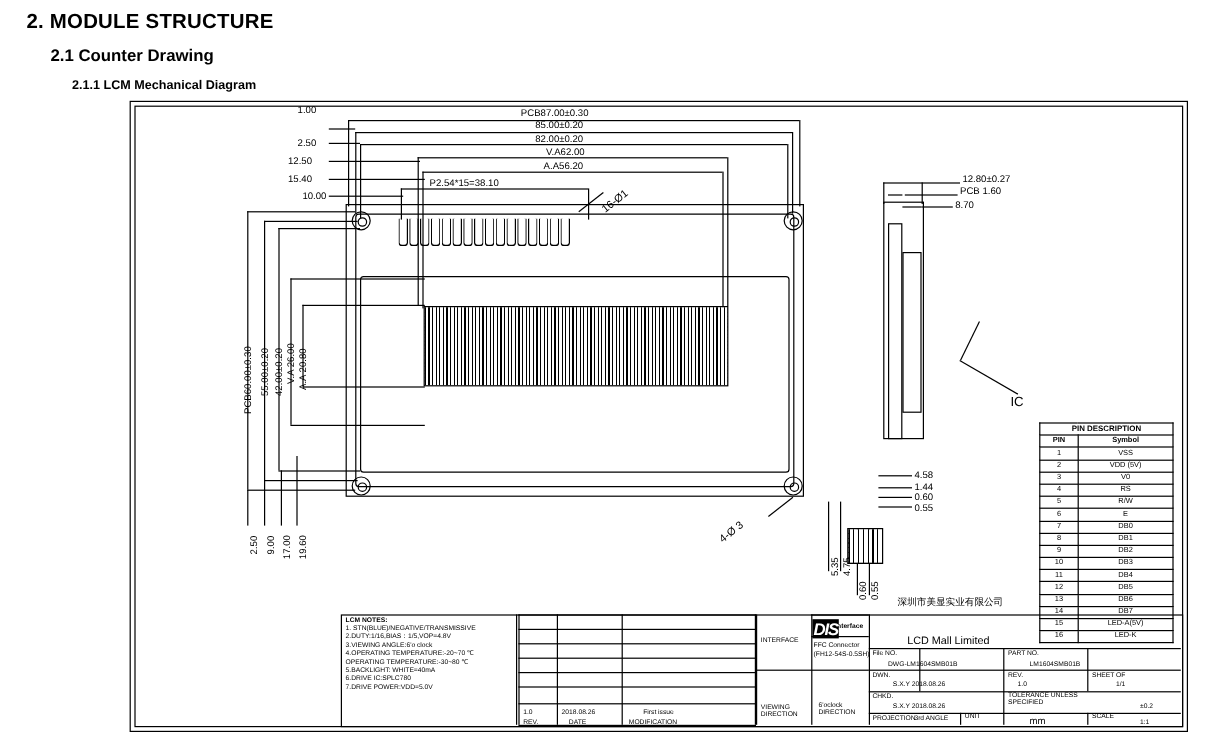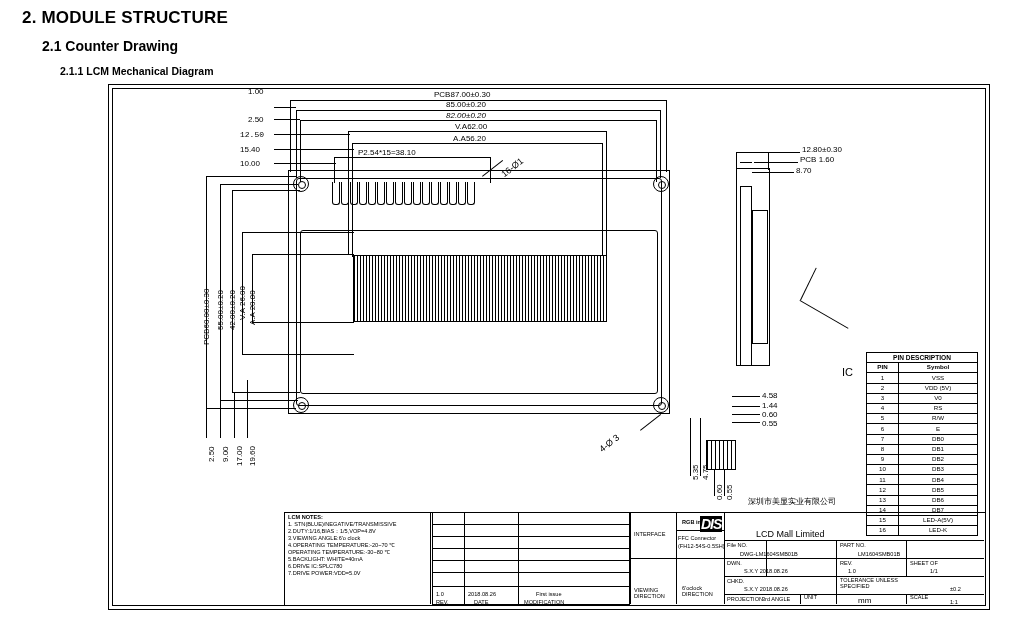--- a/index.html
+++ b/index.html
@@ -48,21 +48,21 @@
   .pintbl td,.pintbl th{border:1px solid #000;padding:0 1px;text-align:center;line-height:1.08;height:9.2px;}
   .pintbl th{font-weight:bold;font-size:6.2px;}
   .pintbl .ttl{font-weight:bold;font-size:6.6px;}
 
   
   .tb{position:absolute;left:284px;top:512px;width:700px;height:92px;border:1px solid #000;}
   .notes{position:absolute;left:288px;top:514px;width:144px;height:88px;font-size:5.6px;line-height:1.25;}
   .rev-grid{position:absolute;left:432px;top:512px;width:198px;height:92px;}
   .rev-grid .r{position:absolute;left:0;width:198px;height:1px;background:#000;}
   .rev-grid .c{position:absolute;top:0;width:1px;height:92px;background:#000;}
-  .logo{position:absolute;left:700px;top:516px;font-weight:bold;font-style:italic;font-size:14px;letter-spacing:-1px;}
+  .logo{position:absolute;left:677px;top:516px;font-weight:bold;font-style:italic;font-size:14px;letter-spacing:-1px;}
   .logo .d{background:#000;color:#fff;padding:0 1px;}
 </style>
 </head>
 <body>
 
 <div class="hdr" id="h-title">2. MODULE STRUCTURE</div>
 <div class="hdr" id="h-sub">2.1 Counter Drawing</div>
 <div class="hdr" id="h-sub2">2.1.1 LCM Mechanical Diagram</div>
 
 <div class="frame"></div>
@@ -85,30 +85,30 @@
   <div class="ln vl" style="left:348px;top:131px;height:124px;"></div>
   <div class="ln vl" style="left:606px;top:131px;height:124px;"></div>
   <div class="ln vl" style="left:352px;top:143px;height:114px;"></div>
   <div class="ln vl" style="left:602px;top:143px;height:114px;"></div>
   <div class="ln vl" style="left:334px;top:157px;height:26px;"></div>
   <div class="ln vl" style="left:490px;top:157px;height:26px;"></div>
 </div>
 
 <div class="txt" style="left:434px;top:91px;text-align:center;">PCB87.00±0.30</div>
 <div class="txt" style="left:446px;top:101px;">85.00±0.20</div>
-<div class="txt" style="left:446px;top:112px;font-style:italic;">82.00±0.20</div>
+<div class="txt" style="left:446px;top:112px;">82.00±0.20</div>
 <div class="txt" style="left:455px;top:123px;">V.A62.00</div>
 <div class="txt" style="left:453px;top:135px;">A.A56.20</div>
 <div class="txt" style="left:358px;top:149px;">P2.54*15=38.10</div>
 
 <div class="txt" style="left:248px;top:88px;">1.00</div>
 <div class="txt" style="left:248px;top:116px;">2.50</div>
-<div class="txt" style="left:240px;top:131px;font-family:Liberation Mono, monospace;">12.50</div>
+<div class="txt" style="left:240px;top:131px;">12.50</div>
 <div class="txt" style="left:240px;top:146px;">15.40</div>
-<div class="txt" style="left:240px;top:160px;">10.00</div>
+<div class="txt" style="left:252px;top:160px;">10.00</div>
 <div>
   <div class="ln hl" style="left:274px;top:107px;width:22px;"></div>
   <div class="ln hl" style="left:274px;top:119px;width:26px;"></div>
   <div class="ln hl" style="left:274px;top:134px;width:76px;"></div>
   <div class="ln hl" style="left:274px;top:149px;width:80px;"></div>
   <div class="ln hl" style="left:274px;top:163px;width:62px;"></div>
 </div>
 
 <div class="txt rot45" style="left:500px;top:172px;font-size:9px;">16-Ø1</div>
 <div class="ln" style="left:482px;top:176px;width:26px;height:1px;transform-origin:0 0;transform:rotate(-38deg);"></div>
@@ -185,25 +185,25 @@
 <div>
   <div class="ln hl" style="left:736px;top:152px;width:34px;"></div>
   <div class="ln vl" style="left:736px;top:152px;height:18px;"></div>
   <div class="ln vl" style="left:768px;top:152px;height:18px;"></div>
   <div class="ln hl" style="left:740px;top:162px;width:12px;"></div>
   <div class="ln hl" style="left:752px;top:172px;width:16px;"></div>
   <div class="ln hl" style="left:770px;top:152px;width:30px;"></div>
   <div class="ln hl" style="left:754px;top:162px;width:44px;"></div>
   <div class="ln hl" style="left:768px;top:172px;width:26px;"></div>
 </div>
-<div class="txt" style="left:802px;top:146px;">12.80±0.30</div>
+<div class="txt" style="left:802px;top:146px;">12.80±0.27</div>
 <div class="txt" style="left:800px;top:156px;">PCB 1.60</div>
 <div class="txt" style="left:796px;top:167px;">8.70</div>
 
-<div class="txt" style="left:842px;top:330px;font-size:11px;margin-top:37px;">IC</div>
+<div class="txt" style="left:842px;top:330px;font-size:11px;">IC</div>
 <div class="ln" style="left:800px;top:300px;width:56px;height:1px;transform-origin:0 0;transform:rotate(30deg);"></div>
 <div class="ln" style="left:800px;top:300px;width:36px;height:1px;transform-origin:0 0;transform:rotate(-64deg);"></div>
 
 <div class="det-a">
   
   
   
   
   
   

